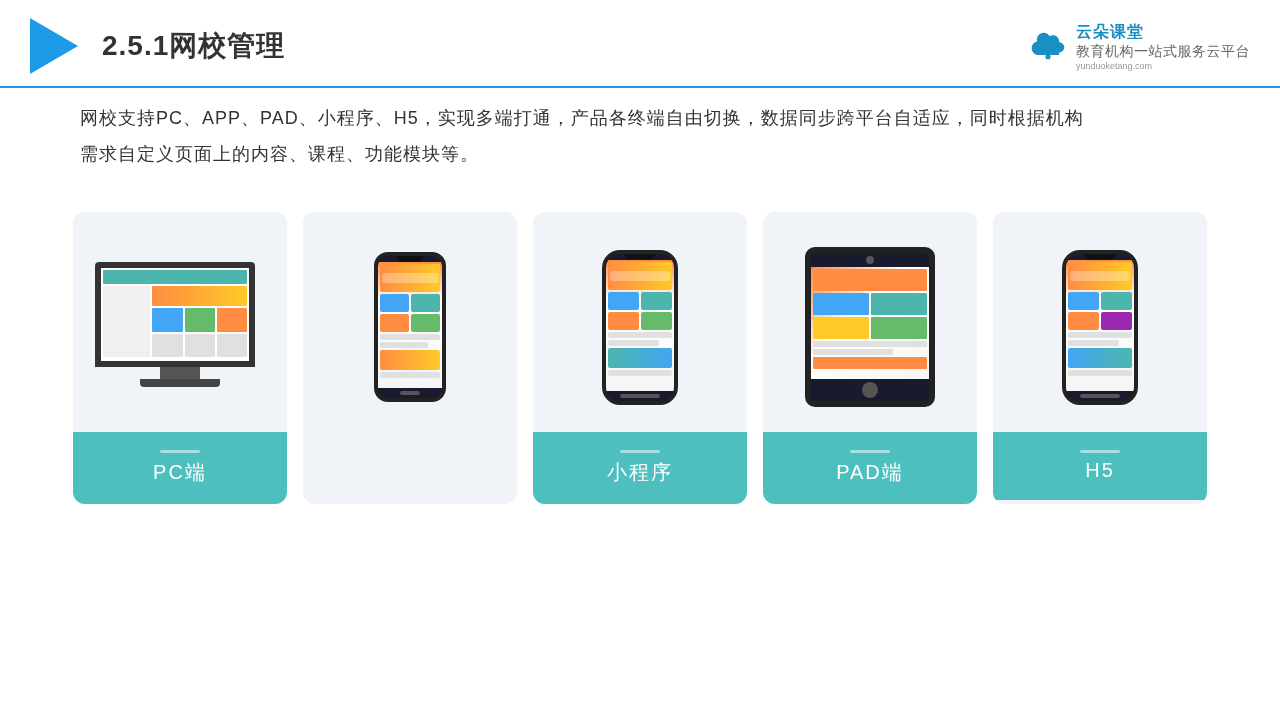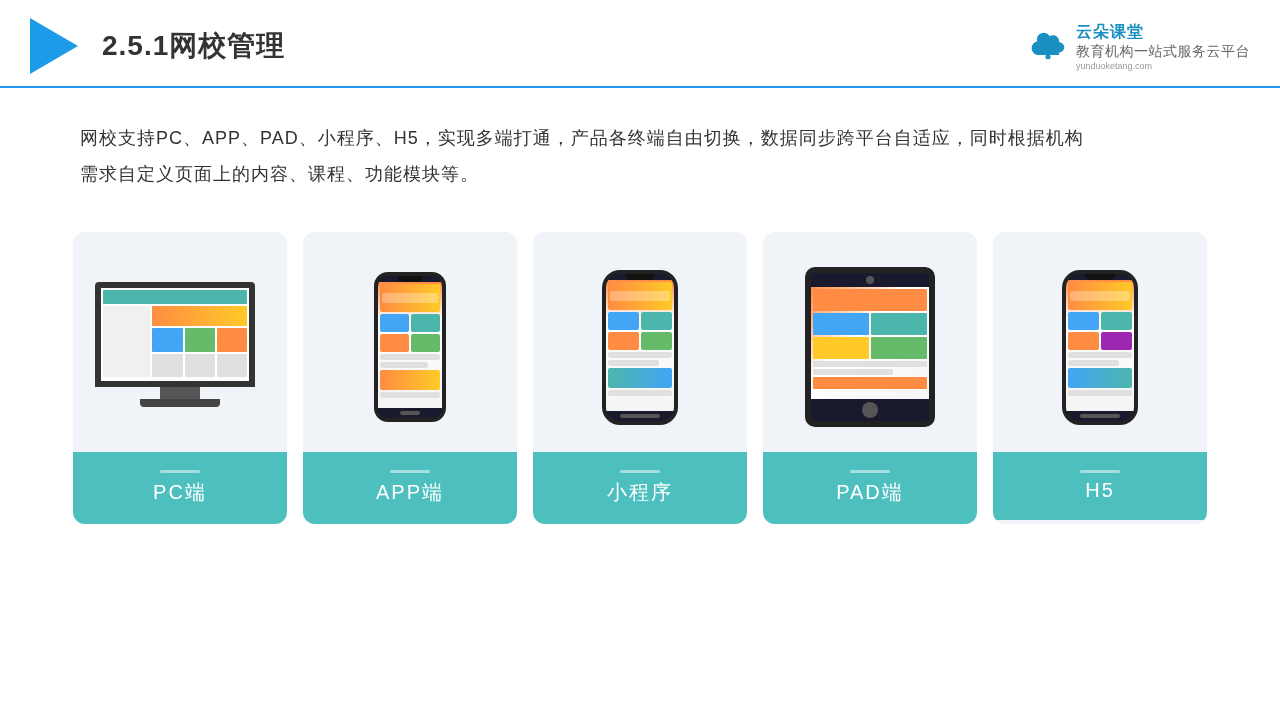--- a/index.html
+++ b/index.html
@@ -68,21 +68,21 @@
       color: #666;
       letter-spacing: 0.5px;
     }
     .brand-url {
       font-size: 9px;
       color: #999;
     }
 
     
     .description {
-      padding: 32px 80px 20px 80px;
+      padding: 12px 80px 20px 80px;
       font-size: 18px;
       color: #333;
       line-height: 2;
       letter-spacing: 1px;
     }
 
     
     .cards-container {
       display: flex;
       gap: 16px;
@@ -308,24 +308,20 @@
             <div style="height:18px;background:#66bb6a;border-radius:2px;"></div>
           </div>
           <div style="height:6px;background:#e0e0e0;border-radius:2px;margin-bottom:2px;"></div>
           <div style="height:6px;background:#e0e0e0;border-radius:2px;margin-bottom:2px;width:80%;"></div>
           <div style="height:20px;background:linear-gradient(90deg,#ff8c42,#ffca28);border-radius:2px;margin-bottom:2px;"></div>
           <div style="height:6px;background:#e0e0e0;border-radius:2px;"></div>
         </div>
         <div class="phone-home"></div>
       </div>
     </div>
-    <div class="card-label">
-      <div class="label-bar"></div>
-      <span>APP端</span>
-    </div>
   </div>
 
   <div class="card">
     <div class="card-image-area">
       <div class="phone" style="width:76px;height:155px;border-radius:18px;">
         <div class="phone-notch" style="width:30px;"></div>
         <div class="phone-screen">
           <div style="height:28px;background:linear-gradient(90deg,#ff8c42,#ffca28);border-radius:2px;margin-bottom:2px;display:flex;align-items:center;padding:2px;">
               <div style="width:100%;height:10px;background:rgba(255,255,255,0.3);border-radius:2px;"></div>
             </div>

